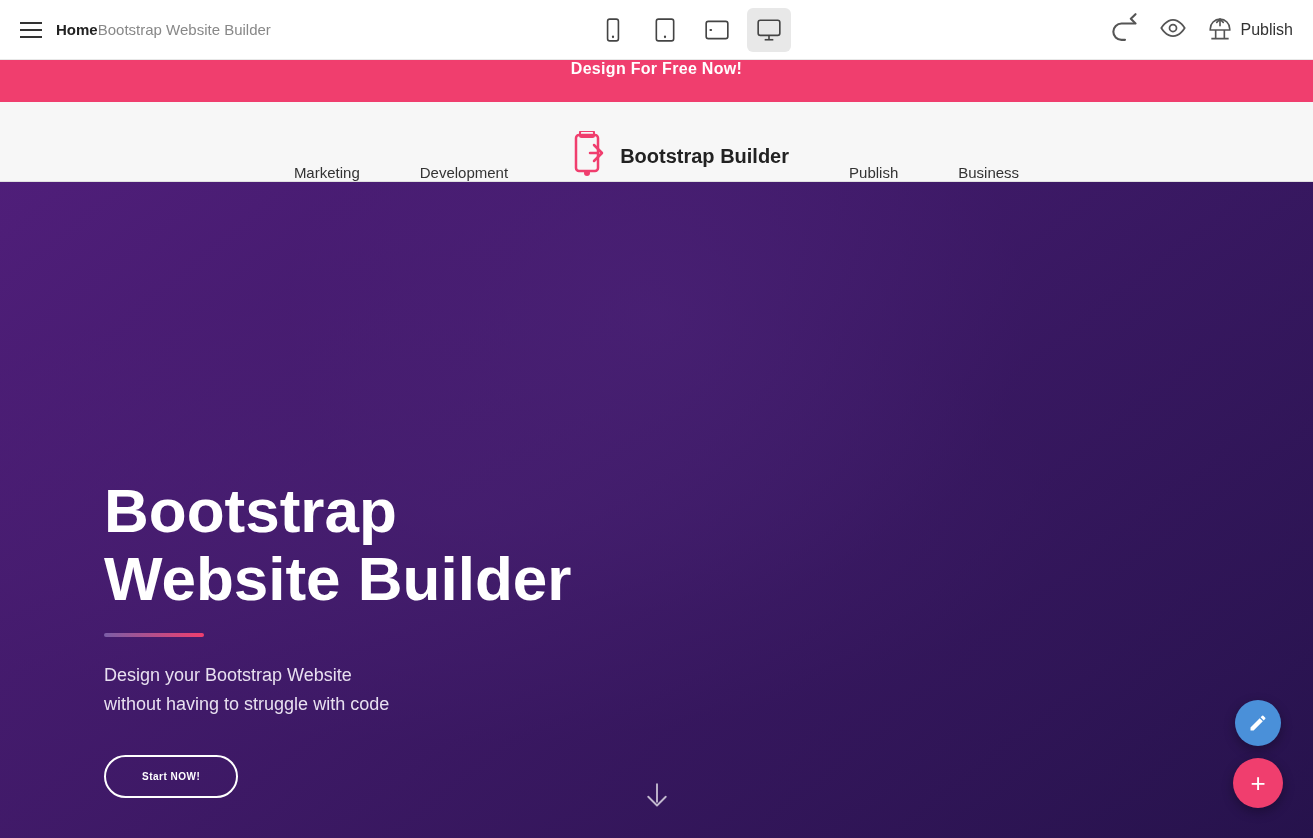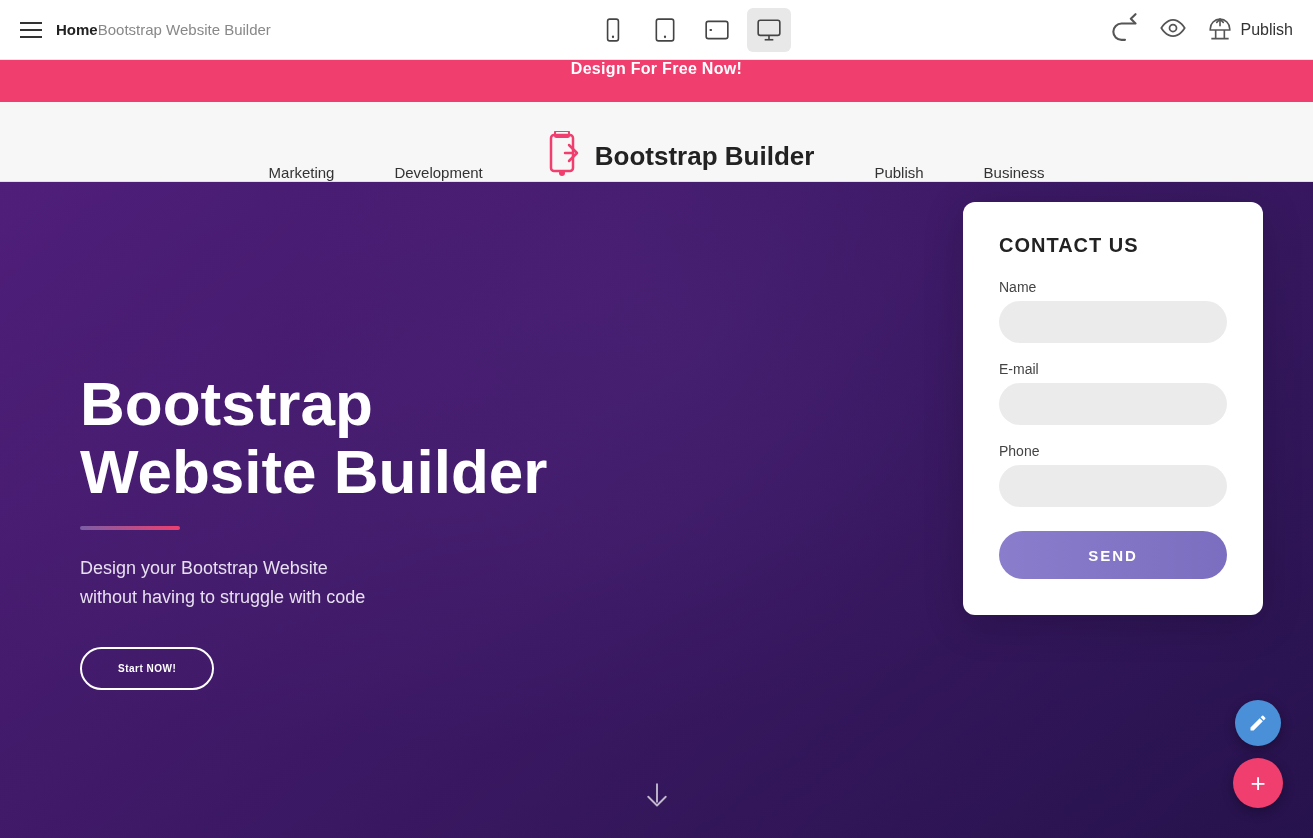--- a/index.html
+++ b/index.html
@@ -148,21 +148,21 @@
     .site-nav .brand {
       display: flex;
       align-items: center;
       gap: 10px;
     }
     .brand-icon {
       width: 42px;
       height: 50px;
     }
     .brand-name {
-      font-size: 26px;
+      font-size: 20px;
       font-weight: 700;
       color: #222;
     }
 
     
     .hero {
       position: relative;
       height: 656px;
       overflow: hidden;
       background: #2d1b4e;
@@ -187,22 +187,22 @@
         linear-gradient(160deg, #4a2080 0%, #200d40 100%);
     }
     .hero-content {
       position: absolute;
       top: 0;
       left: 0;
       right: 0;
       bottom: 0;
       z-index: 2;
       display: flex;
-      align-items: center;
-      padding: 60px 80px 40px;
+      align-items: flex-end;
+      padding: 60px 104px 40px;
     }
     .hero-text {
       max-width: 600px;
       margin-top: 20px;
     }
     .hero-title {
       font-size: 62px;
       font-weight: 800;
       color: #fff;
       line-height: 1.1;
@@ -459,40 +459,20 @@
       <button class="start-btn">Start NOW!</button>
     </div>
   </div>
 
   <div class="scroll-indicator">
     <svg viewBox="0 0 24 24">
       <path d="M12 5v14M5 15l7 7 7-7" stroke-linecap="round" stroke-linejoin="round"></path>
     </svg>
   </div>
 
-  <div class="contact-card">
-    <h2>CONTACT US</h2>
-
-    <div class="contact-field">
-      <label>Name</label>
-      <input type="text" style="">
-    </div>
-
-    <div class="contact-field">
-      <label>E-mail</label>
-      <input type="email" style="">
-    </div>
-
-    <div class="contact-field">
-      <label>Phone</label>
-      <input type="tel" style="">
-    </div>
-
-    <button class="send-btn">SEND</button>
-  </div>
 
   <div class="fab-container">
     <button class="fab-blue">
       <svg viewBox="0 0 24 24">
         <path d="M3 17.25V21h3.75L17.81 9.94l-3.75-3.75L3 17.25zM20.71 7.04a1 1 0 000-1.41l-2.34-2.34a1 1 0 00-1.41 0l-1.83 1.83 3.75 3.75 1.83-1.83z" fill="white"></path>
       </svg>
     </button>
     <button class="fab-red">
       <span>+</span>
     </button>

